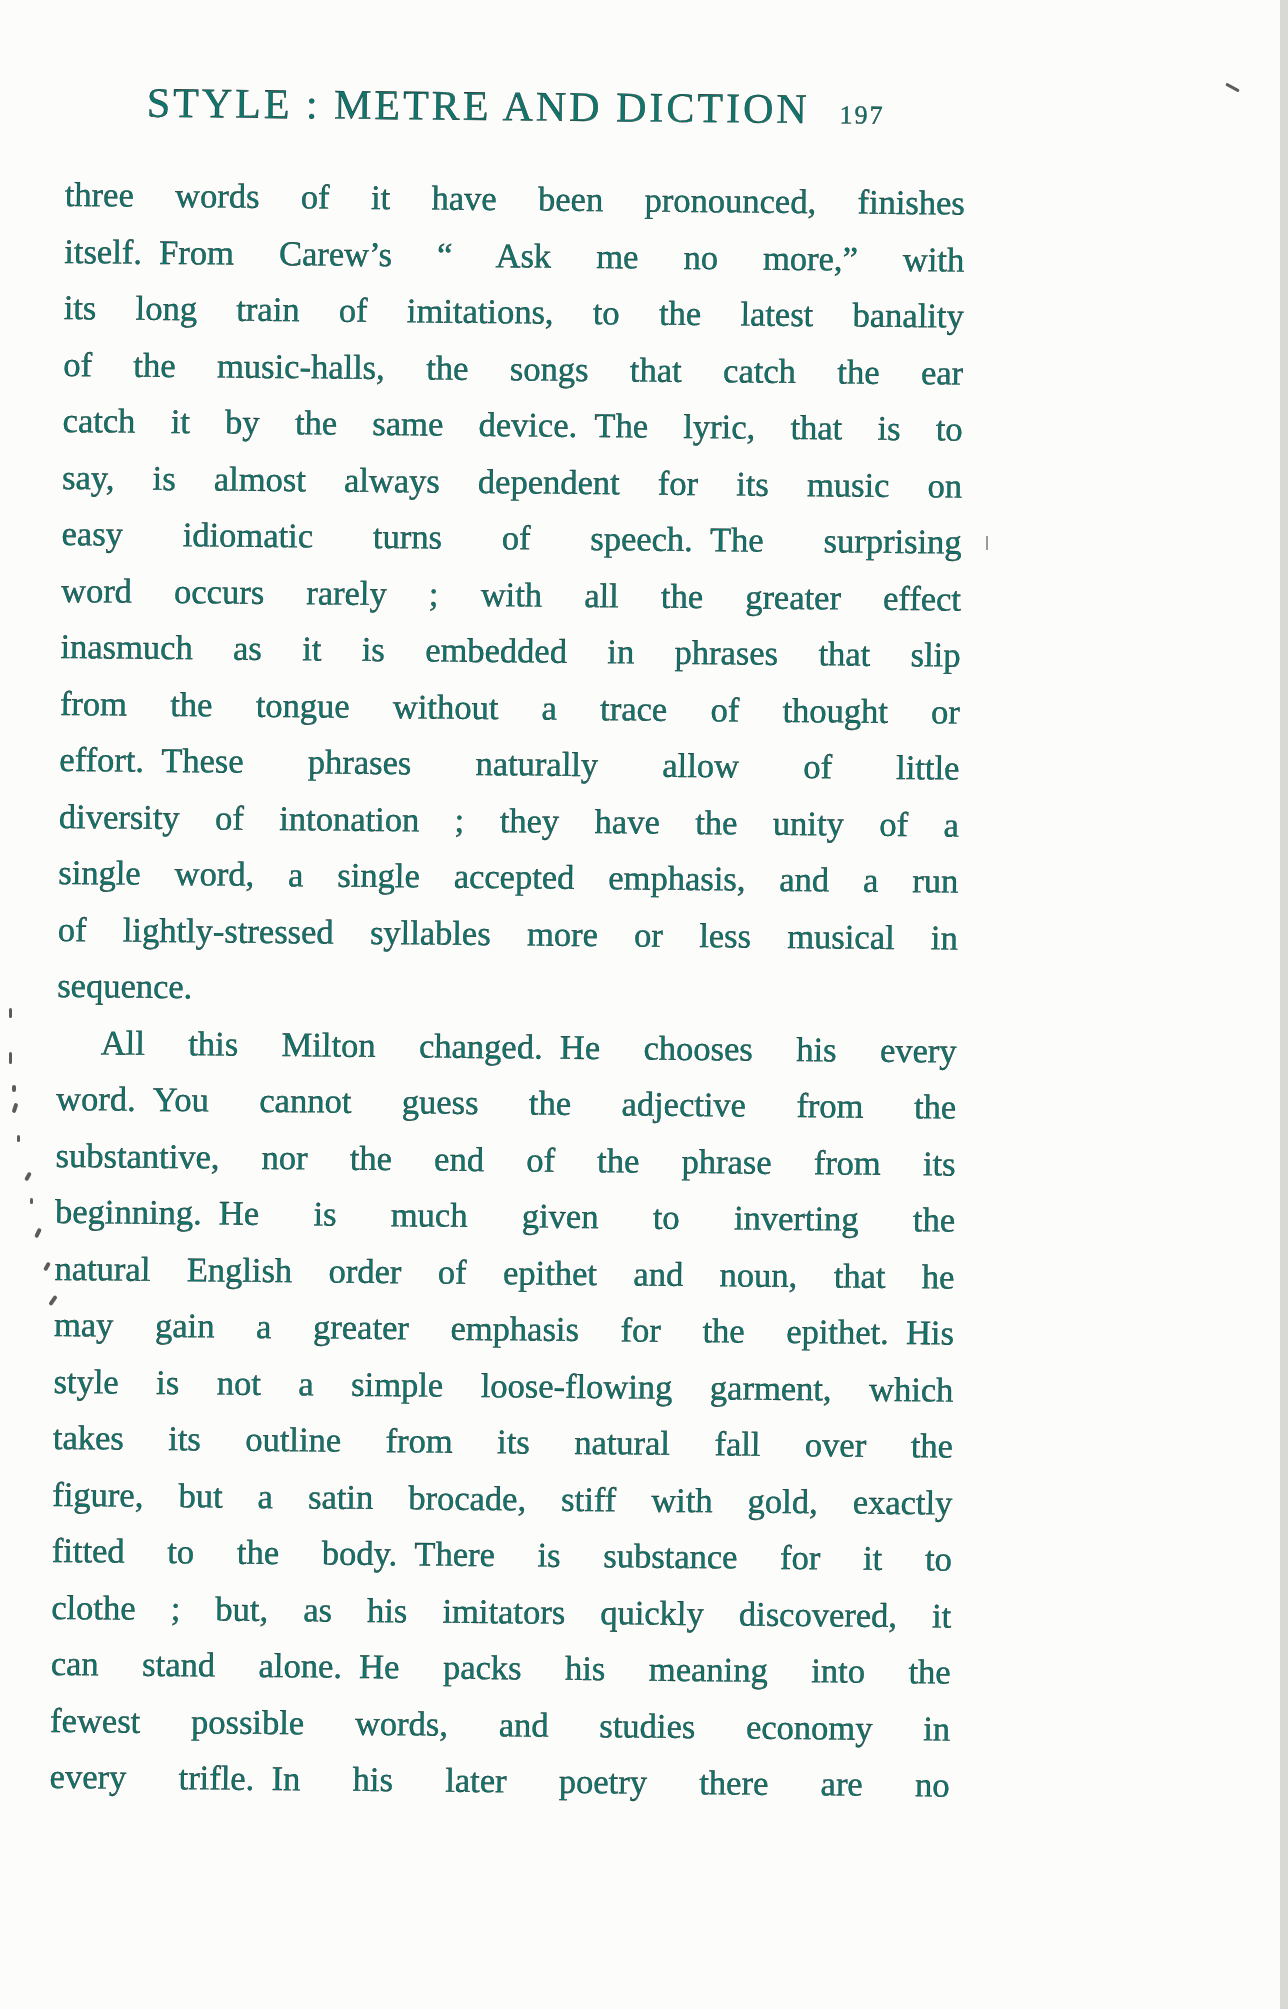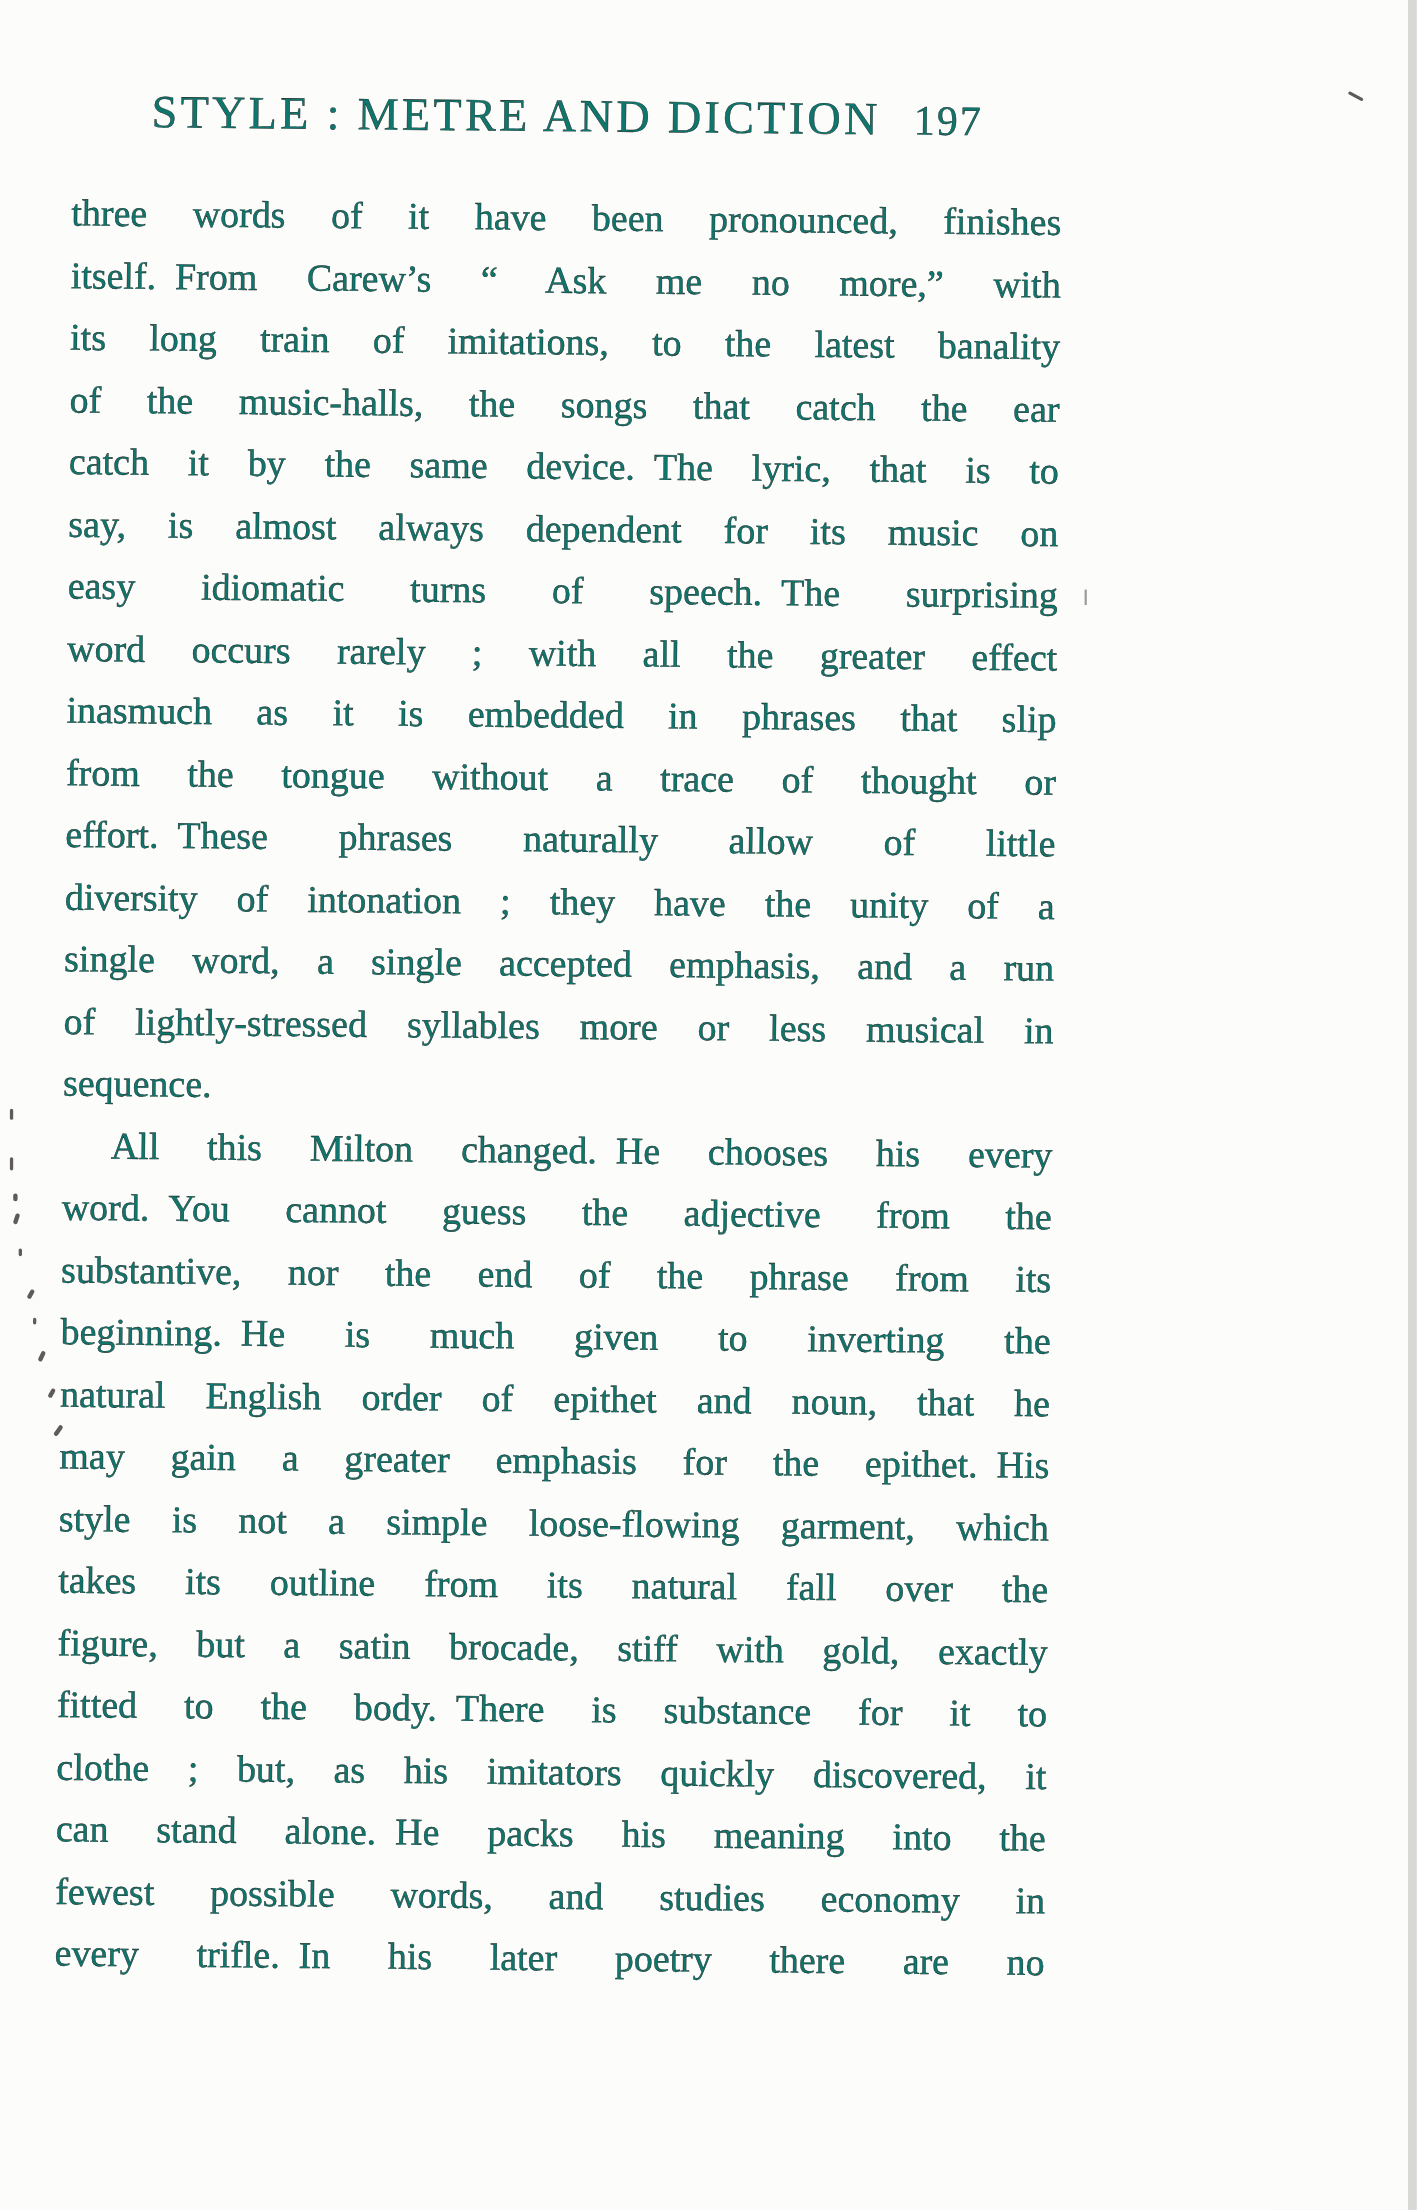--- a/index.html
+++ b/index.html
@@ -30,21 +30,21 @@
     justify-content: center;
     align-items: baseline;
     gap: 30px;
     font-size: 42px;
     letter-spacing: 3px;
     white-space: nowrap;
     margin-bottom: 40px;
   }
 
   .page-header .page-number {
-    font-size: 38px;
+    font-size: 26px;
     letter-spacing: 2px;
     font-family: Liberation Serif, serif;
   }
 
   .body-text {
     font-size: 34.5px;
     line-height: 56.5px;
     word-spacing: 2px;
   }
 

